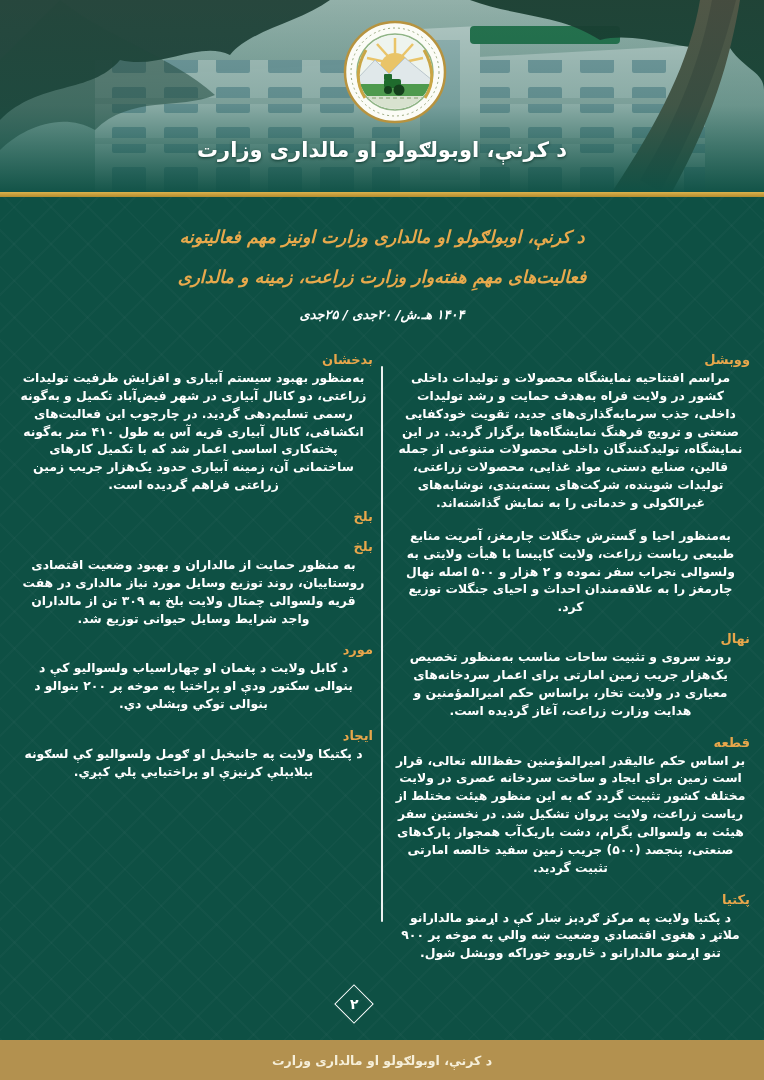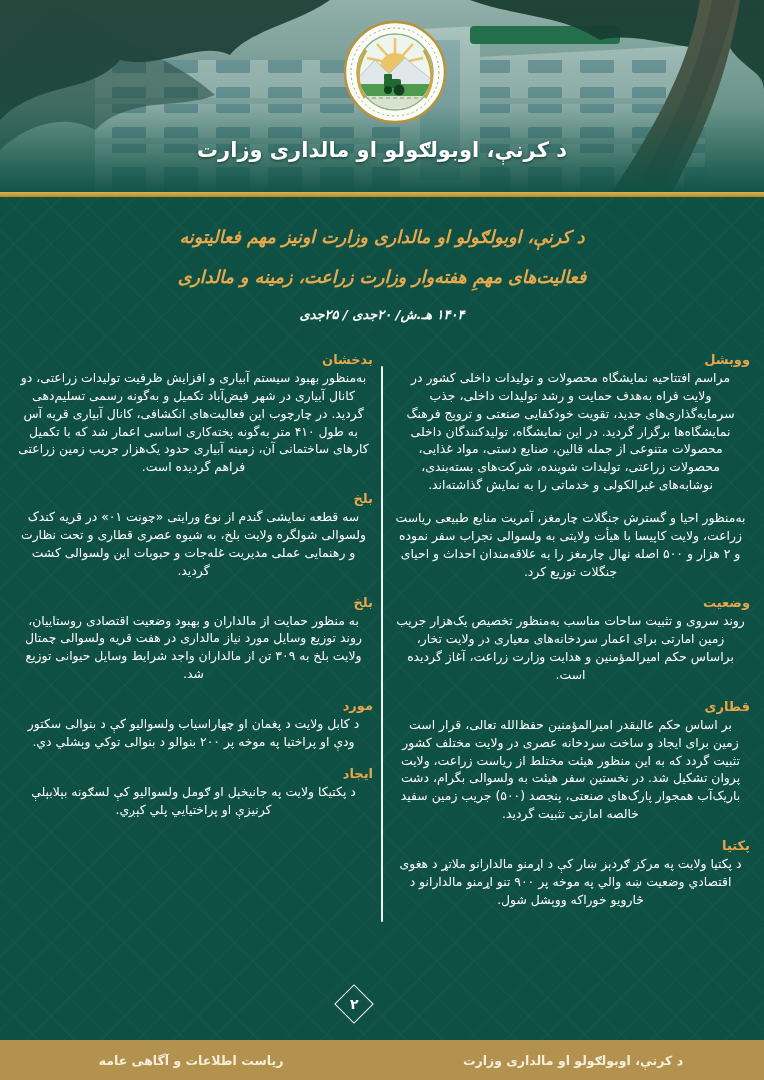--- a/index.html
+++ b/index.html
@@ -56,21 +56,21 @@
     width:2px;height:556px;margin:14px 8px 0 8px;
     background:rgba(255,255,255,.92);border-radius:1px;flex:none;
   }
   .news-section{margin-bottom:15px;}
   .news-section h3{
     margin:0 0 2px 0;
     color:#e7a64b;font-size:13px;font-weight:bold;
   }
   .news-section p{
     margin:0;padding:0 4px;text-align:center;
-    color:#ffffff;font-size:12.4px;font-weight:normal;line-height:1.44;
+    color:#ffffff;font-size:12.4px;font-weight:bold;line-height:1.44;
   }
   
   .page-diamond{
     position:absolute;left:376px;top:990px;width:26px;height:26px;
     border:1.6px solid #ffffff;transform:rotate(45deg);
     display:flex;align-items:center;justify-content:center;
   }
   .page-diamond span{
     transform:rotate(-45deg);
     color:#ffffff;font-size:14px;font-weight:bold;
@@ -177,43 +177,42 @@
 
       <div class="col">
         <div class="news-section">
           <h3>ووېشل</h3>
           <p>مراسم افتتاحیه نمایشگاه محصولات و تولیدات داخلی کشور در ولایت فراه به‌هدف حمایت و رشد تولیدات داخلی، جذب سرمایه‌گذاری‌های جدید، تقویت خودکفایی صنعتی و ترویج فرهنگ نمایشگاه‌ها برگزار گردید. در این نمایشگاه، تولیدکنندگان داخلی محصولات متنوعی از جمله قالین، صنایع دستی، مواد غذایی، محصولات زراعتی، تولیدات شوینده، شرکت‌های بسته‌بندی، نوشابه‌های غیرالکولی و خدماتی را به نمایش گذاشته‌اند.</p>
         </div>
         <div class="news-section">
           <p>به‌منظور احیا و گسترش جنگلات چارمغز، آمریت منابع طبیعی ریاست زراعت، ولایت کاپیسا با هیأت ولایتی به ولسوالی نجراب سفر نموده و ۲ هزار و ۵۰۰ اصله نهال چارمغز را به علاقه‌مندان احداث و احیای جنگلات توزیع کرد.</p>
         </div>
         <div class="news-section">
-          <h3>وضعیت</h3>
+          <h3>نهال</h3>
           <p>روند سروی و تثبیت ساحات مناسب به‌منظور تخصیص یک‌هزار جریب زمین امارتی برای اعمار سردخانه‌های معیاری در ولایت تخار، براساس حکم امیرالمؤمنین و هدایت وزارت زراعت، آغاز گردیده است.</p>
         </div>
         <div class="news-section">
-          <h3>قطاری</h3>
+          <h3>قطعه</h3>
           <p>بر اساس حکم عالیقدر امیرالمؤمنین حفظ‌الله تعالی، قرار است زمین برای ایجاد و ساخت سردخانه عصری در ولایت مختلف کشور تثبیت گردد که به این منظور هیئت مختلط از ریاست زراعت، ولایت پروان تشکیل شد. در نخستین سفر هیئت به ولسوالی بگرام، دشت باریک‌آب همجوار پارک‌های صنعتی، پنجصد (۵۰۰) جریب زمین سفید خالصه امارتی تثبیت گردید.</p>
         </div>
         <div class="news-section">
           <h3>پکتیا</h3>
           <p>د پکتیا ولایت په مرکز ګردېز ښار کې د اړمنو مالدارانو ملاتړ د هغوی اقتصادي وضعیت ښه والي په موخه پر ۹۰۰ تنو اړمنو مالدارانو د څارویو خوراکه ووېشل شول.</p>
         </div>
       </div>
 
       <div class="col-divider"></div>
 
       <div class="col">
         <div class="news-section">
           <h3>بدخشان</h3>
           <p>به‌منظور بهبود سیستم آبیاری و افزایش ظرفیت تولیدات زراعتی، دو کانال آبیاری در شهر فیض‌آباد تکمیل و به‌گونه رسمی تسلیم‌دهی گردید. در چارچوب این فعالیت‌های انکشافی، کانال آبیاری قریه آس به طول ۴۱۰ متر به‌گونه پخته‌کاری اساسی اعمار شد که با تکمیل کارهای ساختمانی آن، زمینه آبیاری حدود یک‌هزار جریب زمین زراعتی فراهم گردیده است.</p>
         </div>
         <div class="news-section">
           <h3>بلخ</h3>
-          <p>سه قطعه نمایشی گندم از نوع ورایتی «چونت ۰۱» در قریه کندک ولسوالی شولگره ولایت بلخ، به شیوه عصری قطاری و تحت نظارت و رهنمایی عملی مدیریت غله‌جات و حبوبات این ولسوالی کشت گردید.</p>
         </div>
         <div class="news-section">
           <h3>بلخ</h3>
           <p>به منظور حمایت از مالداران و بهبود وضعیت اقتصادی روستاییان، روند توزیع وسایل مورد نیاز مالداری در هفت قریه ولسوالی چمتال ولایت بلخ به ۳۰۹ تن از مالداران واجد شرایط وسایل حیوانی توزیع شد.</p>
         </div>
         <div class="news-section">
           <h3>مورد</h3>
           <p>د کابل ولایت د پغمان او چهاراسیاب ولسوالیو کې د بنوالی سکتور ودې او پراختیا په موخه پر ۲۰۰ بنوالو د بنوالی توکي وېشلي دي.</p>
         </div>
         <div class="news-section">
@@ -224,16 +223,15 @@
 
     </div>
   </div>
 
   <div class="page-diamond">
     <span>۲</span>
   </div>
 
   <div class="footer">
     <div>د کرنې، اوبولګولو او مالداری وزارت</div>
-    <div>ریاست اطلاعات و آگاهی عامه</div>
   </div>
 
 </div>
 
 </body></html>

